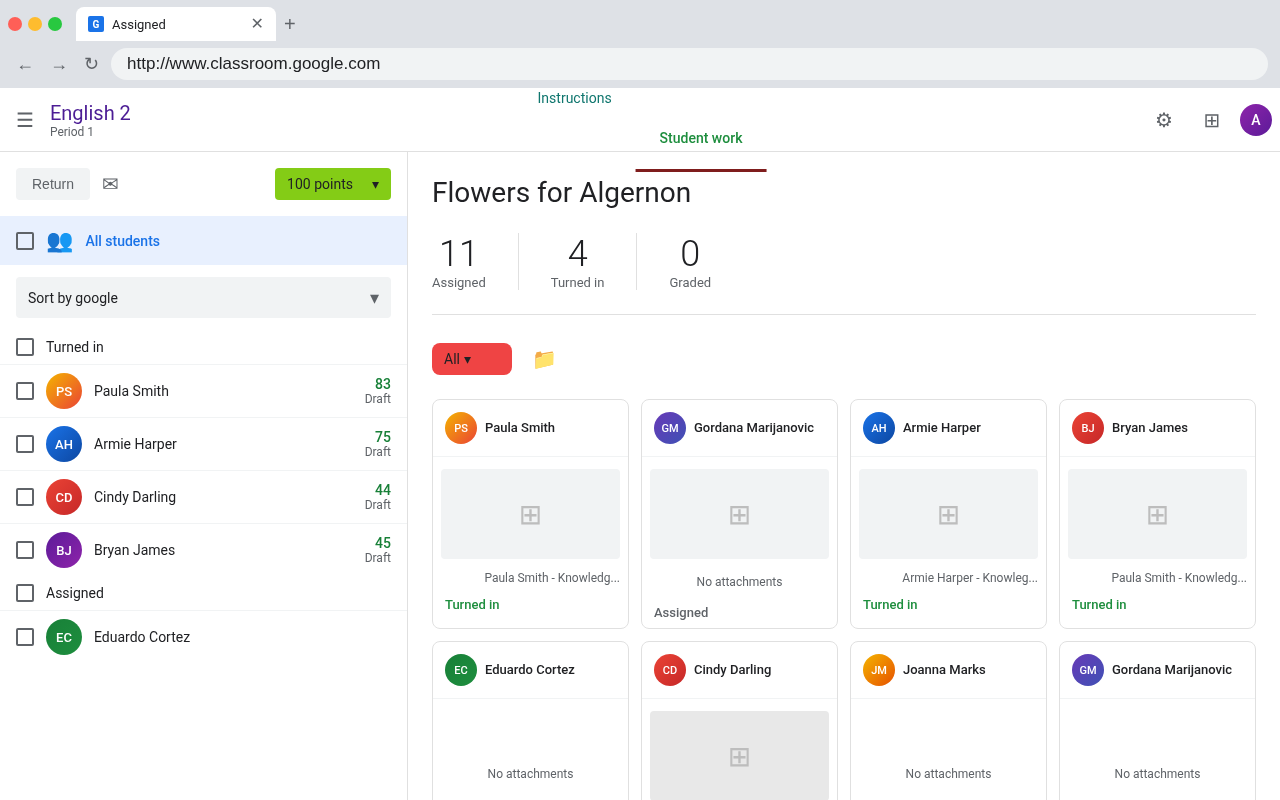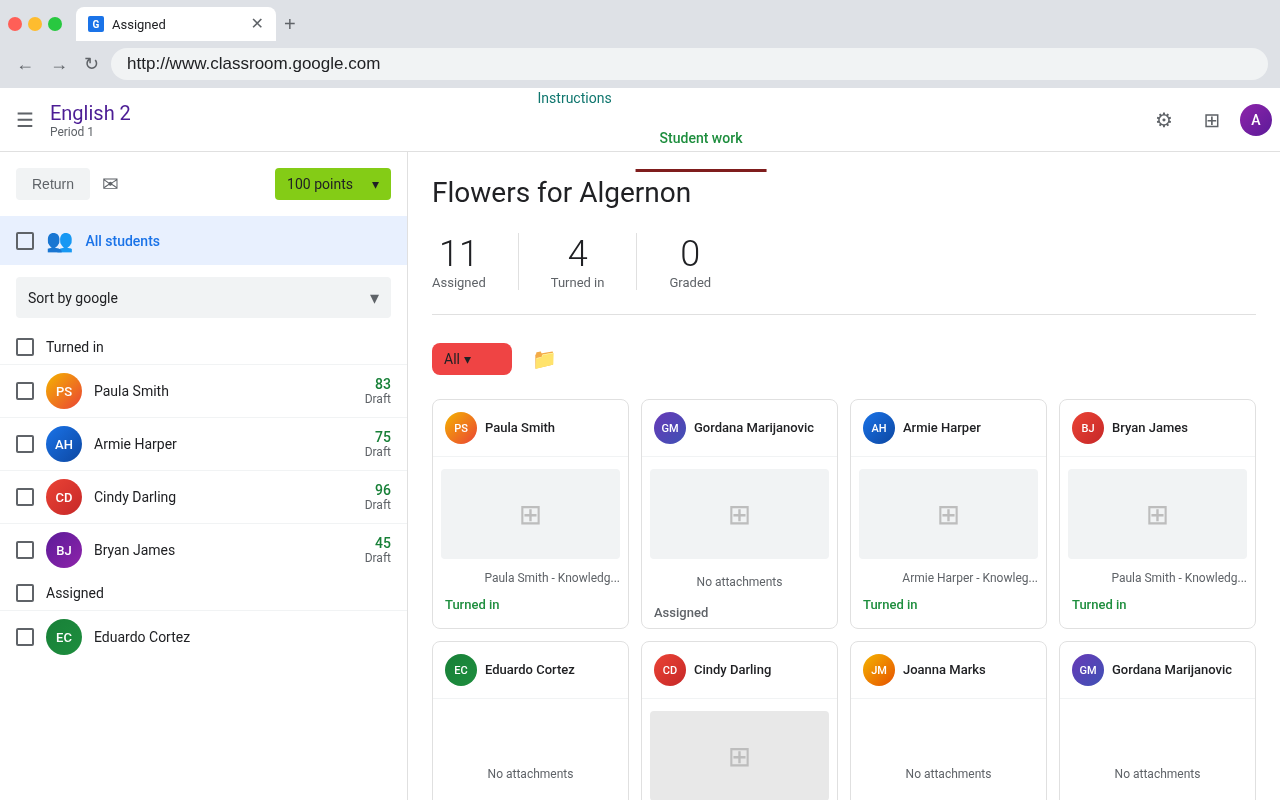--- a/index.html
+++ b/index.html
@@ -465,21 +465,21 @@
       </div>
     </div>
 
     <div class="student-row">
       <div class="checkbox"></div>
       <div class="student-avatar av-cindy">
         <div style="width:100%;height:100%;display:flex;align-items:center;justify-content:center;color:white;font-size:13px;font-weight:500;">CD</div>
       </div>
       <span class="student-name">Cindy Darling</span>
       <div class="student-grade">
-        <div class="grade-value">96</div>
+        <div class="grade-value">44</div>
         <div class="grade-label">Draft</div>
       </div>
     </div>
 
     <div class="student-row">
       <div class="checkbox"></div>
       <div class="student-avatar av-bryan">
         <div style="width:100%;height:100%;display:flex;align-items:center;justify-content:center;color:white;font-size:13px;font-weight:500;">BJ</div>
       </div>
       <span class="student-name">Bryan James</span>

